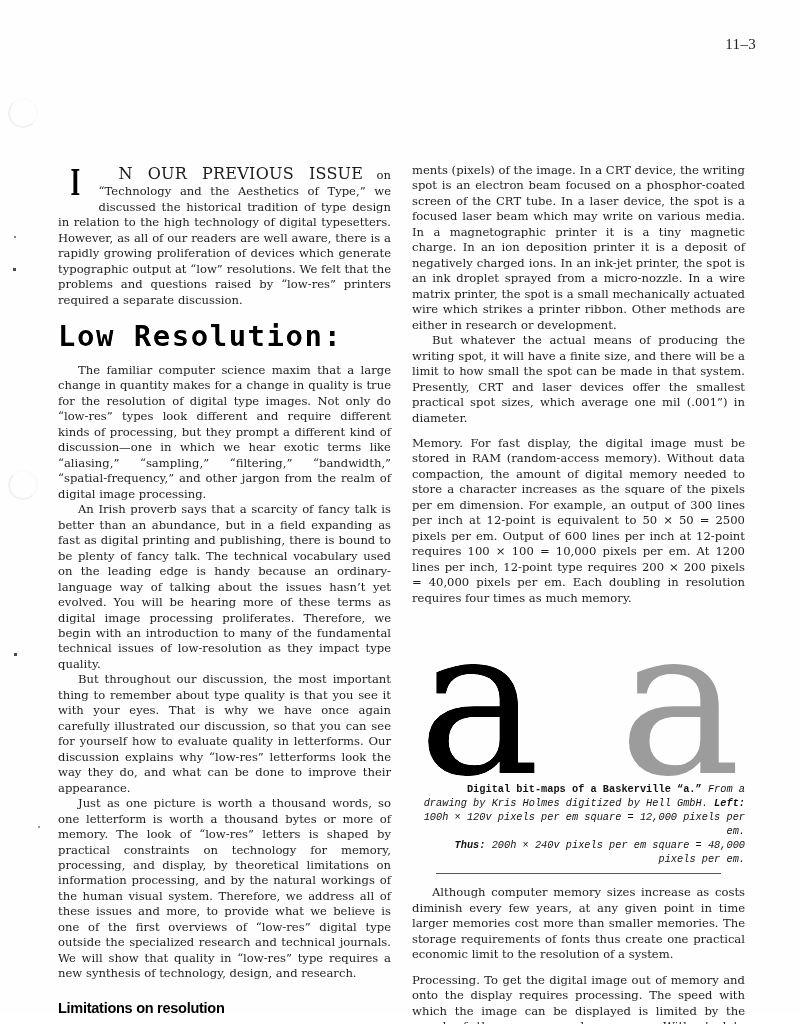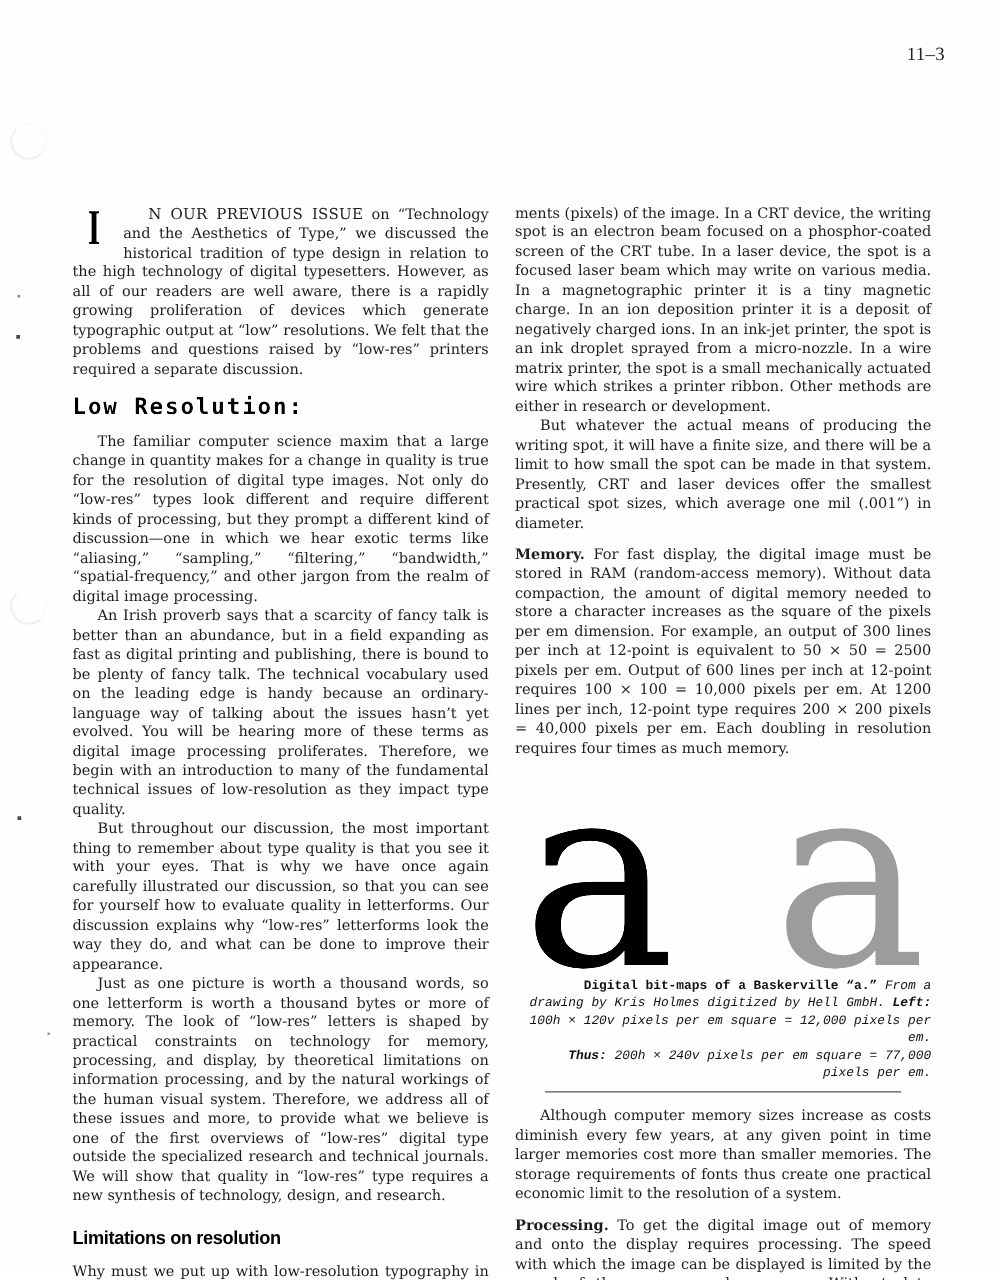--- a/index.html
+++ b/index.html
@@ -122,28 +122,28 @@
     font-size: 40px;
     line-height: 0.92;
     margin: 1px 7px 0 0;
     color: #000;
     transform: scaleX(0.62);
     transform-origin: left top;
     letter-spacing: -2px;
   }
   .smallcaps {
     font-variant: small-caps;
-    font-size: 12px;
+    font-size: 16px;
     letter-spacing: 0.25px;
   }
 
   
   .pixel-head {
     font-family: "DejaVu Sans Mono", monospace;
-    font-size: 18px;
+    font-size: 29px;
     font-weight: bold;
     letter-spacing: 1.5px;
     color: #1a1a1a;
     margin: 13px 0 10px 0;
     line-height: 1.1;
     white-space: nowrap;
     text-shadow:
        0.7px 0 0 #fff,
       -0.7px 0 0 #fff,
        0 0.75px 0 #fff,
@@ -158,21 +158,21 @@
     font-family: "Liberation Sans", sans-serif;
     font-weight: bold;
     font-size: 15px;
     letter-spacing: -0.3px;
     color: #000;
     margin: 16px 0 9px 0;
     transform: scaleX(0.97);
     transform-origin: left center;
   }
 
-  .runin { font-weight: bold; }
+  .runin { font-weight: normal; }
 
   .gap { height: 10px; }
 
   
   .figure {
     margin: 12px 0 0 0;
   }
   .glyphs {
     display: flex;
     align-items: flex-end;
@@ -273,21 +273,21 @@
 
     <div class="gap"></div>
 
     <p class="noindent"><span class="runin">Memory.</span><span> For fast display, the digital image must be stored in RAM (random-access memory). Without data compaction, the amount of digital memory needed to store a character increases as the square of the pixels per em dimension. For example, an output of 300 lines per inch at 12-point is equivalent to 50 × 50 = 2500 pixels per em. Output of 600 lines per inch at 12-point requires 100 × 100 = 10,000 pixels per em. At 1200 lines per inch, 12-point type requires 200 × 200 pixels = 40,000 pixels per em. Each doubling in resolution requires four times as much memory.</span></p>
 
     <div class="figure">
       <div class="glyphs">
         <span class="glyph glyph-coarse">a</span>
         <span class="glyph glyph-fine">a</span>
       </div>
-      <p class="caption"><b>Digital bit-maps of a Baskerville “a.”</b><span> From a drawing by Kris Holmes digitized by Hell GmbH. </span><span class="bi">Left:</span><span> 100h × 120v pixels per em square = 12,000 pixels per em.</span><br><span class="bi">Thus:</span><span> 200h × 240v pixels per em square = 77,000 pixels per em.</span></p>
+      <p class="caption"><b>Digital bit-maps of a Baskerville “a.”</b><span> From a drawing by Kris Holmes digitized by Hell GmbH. </span><span class="bi">Left:</span><span> 100h × 120v pixels per em square = 12,000 pixels per em.</span><br><span class="bi">Thus:</span><span> 200h × 240v pixels per em square = 48,000 pixels per em.</span></p>
       <hr class="cap-rule">
     </div>
 
     <p>Although computer memory sizes increase as costs diminish every few years, at any given point in time larger memories cost more than smaller memories. The storage requirements of fonts thus create one practical economic limit to the resolution of a system.</p>
 
     <div class="gap"></div>
 
     <p class="noindent"><span class="runin">Processing.</span><span> To get the digital image out of memory and onto the display requires processing. The speed with which the image can be displayed is limited by the speed of the memory and processor. Without data compaction, an image of 40,000 pixels will take 16 times as long to process and display as an image of 2,500 pixels. Thus, typesetting at a resolution of 1200 lines per inch can be 16 times slower than typesetting at 300 lines per inch. A faster processor could be used, but a faster processor is usually a more expensive processor. This sets another economic limit on the speed and resolution of the system.</span></p>
   </div>
 

